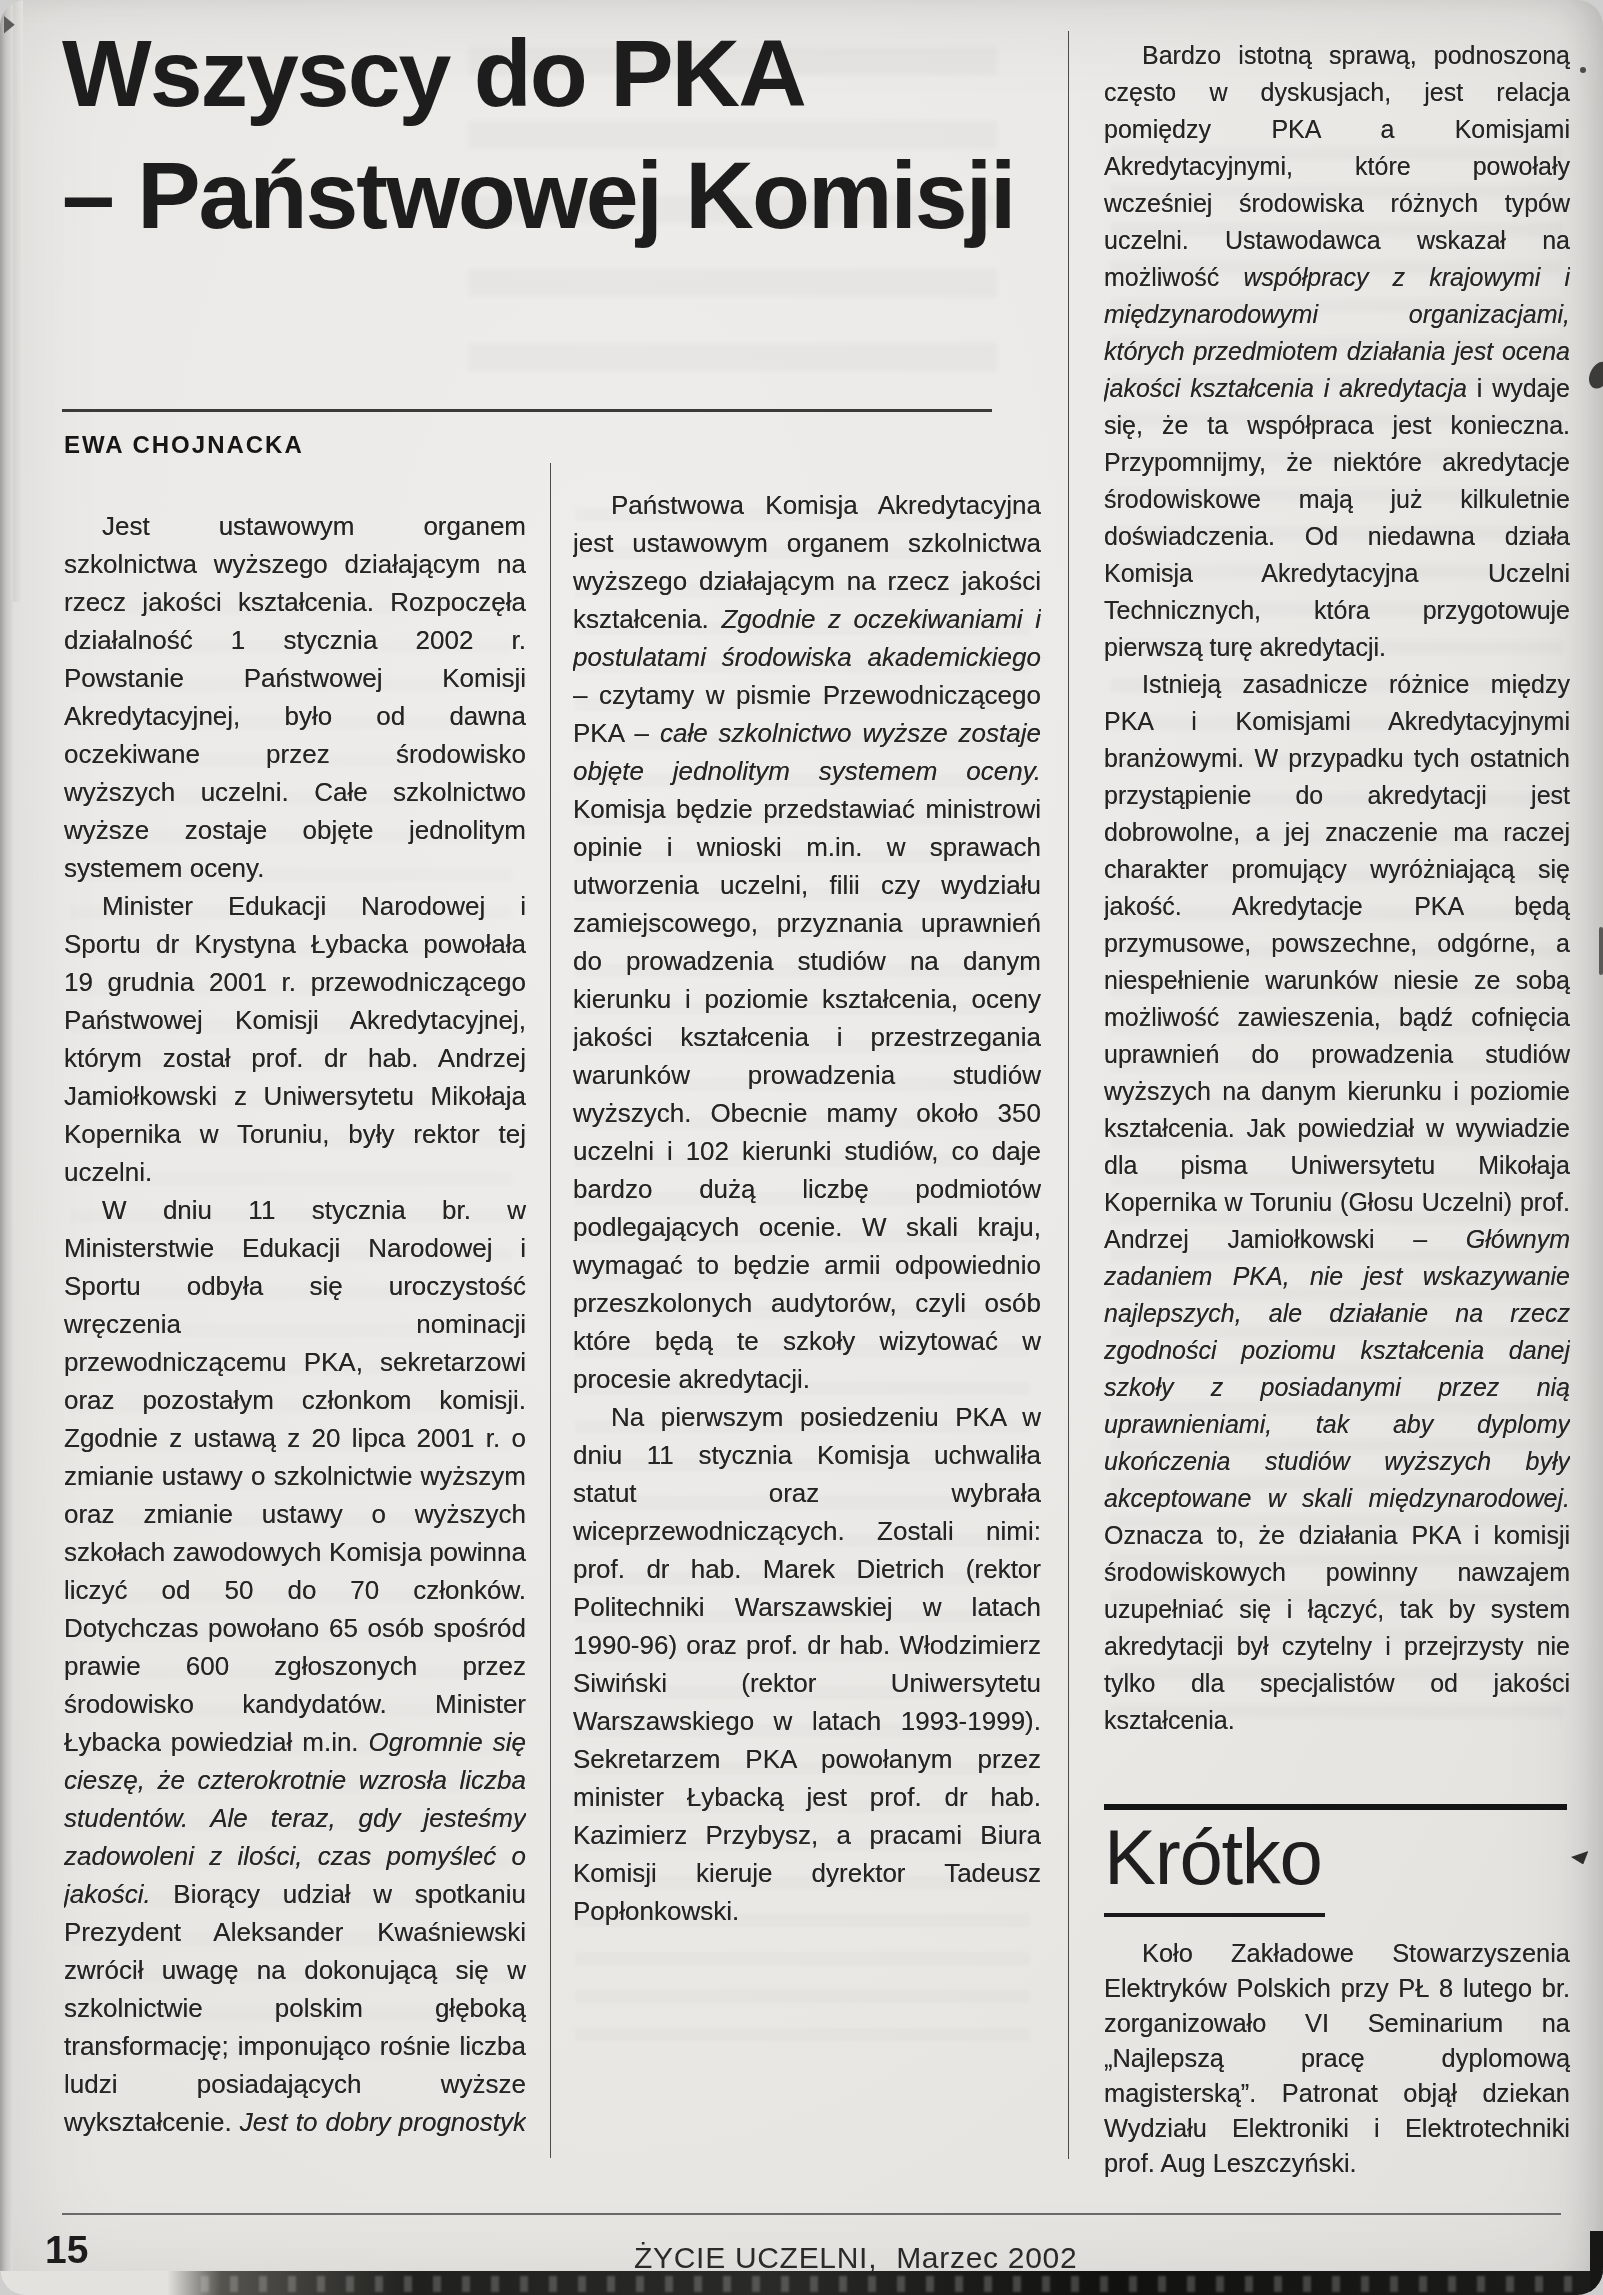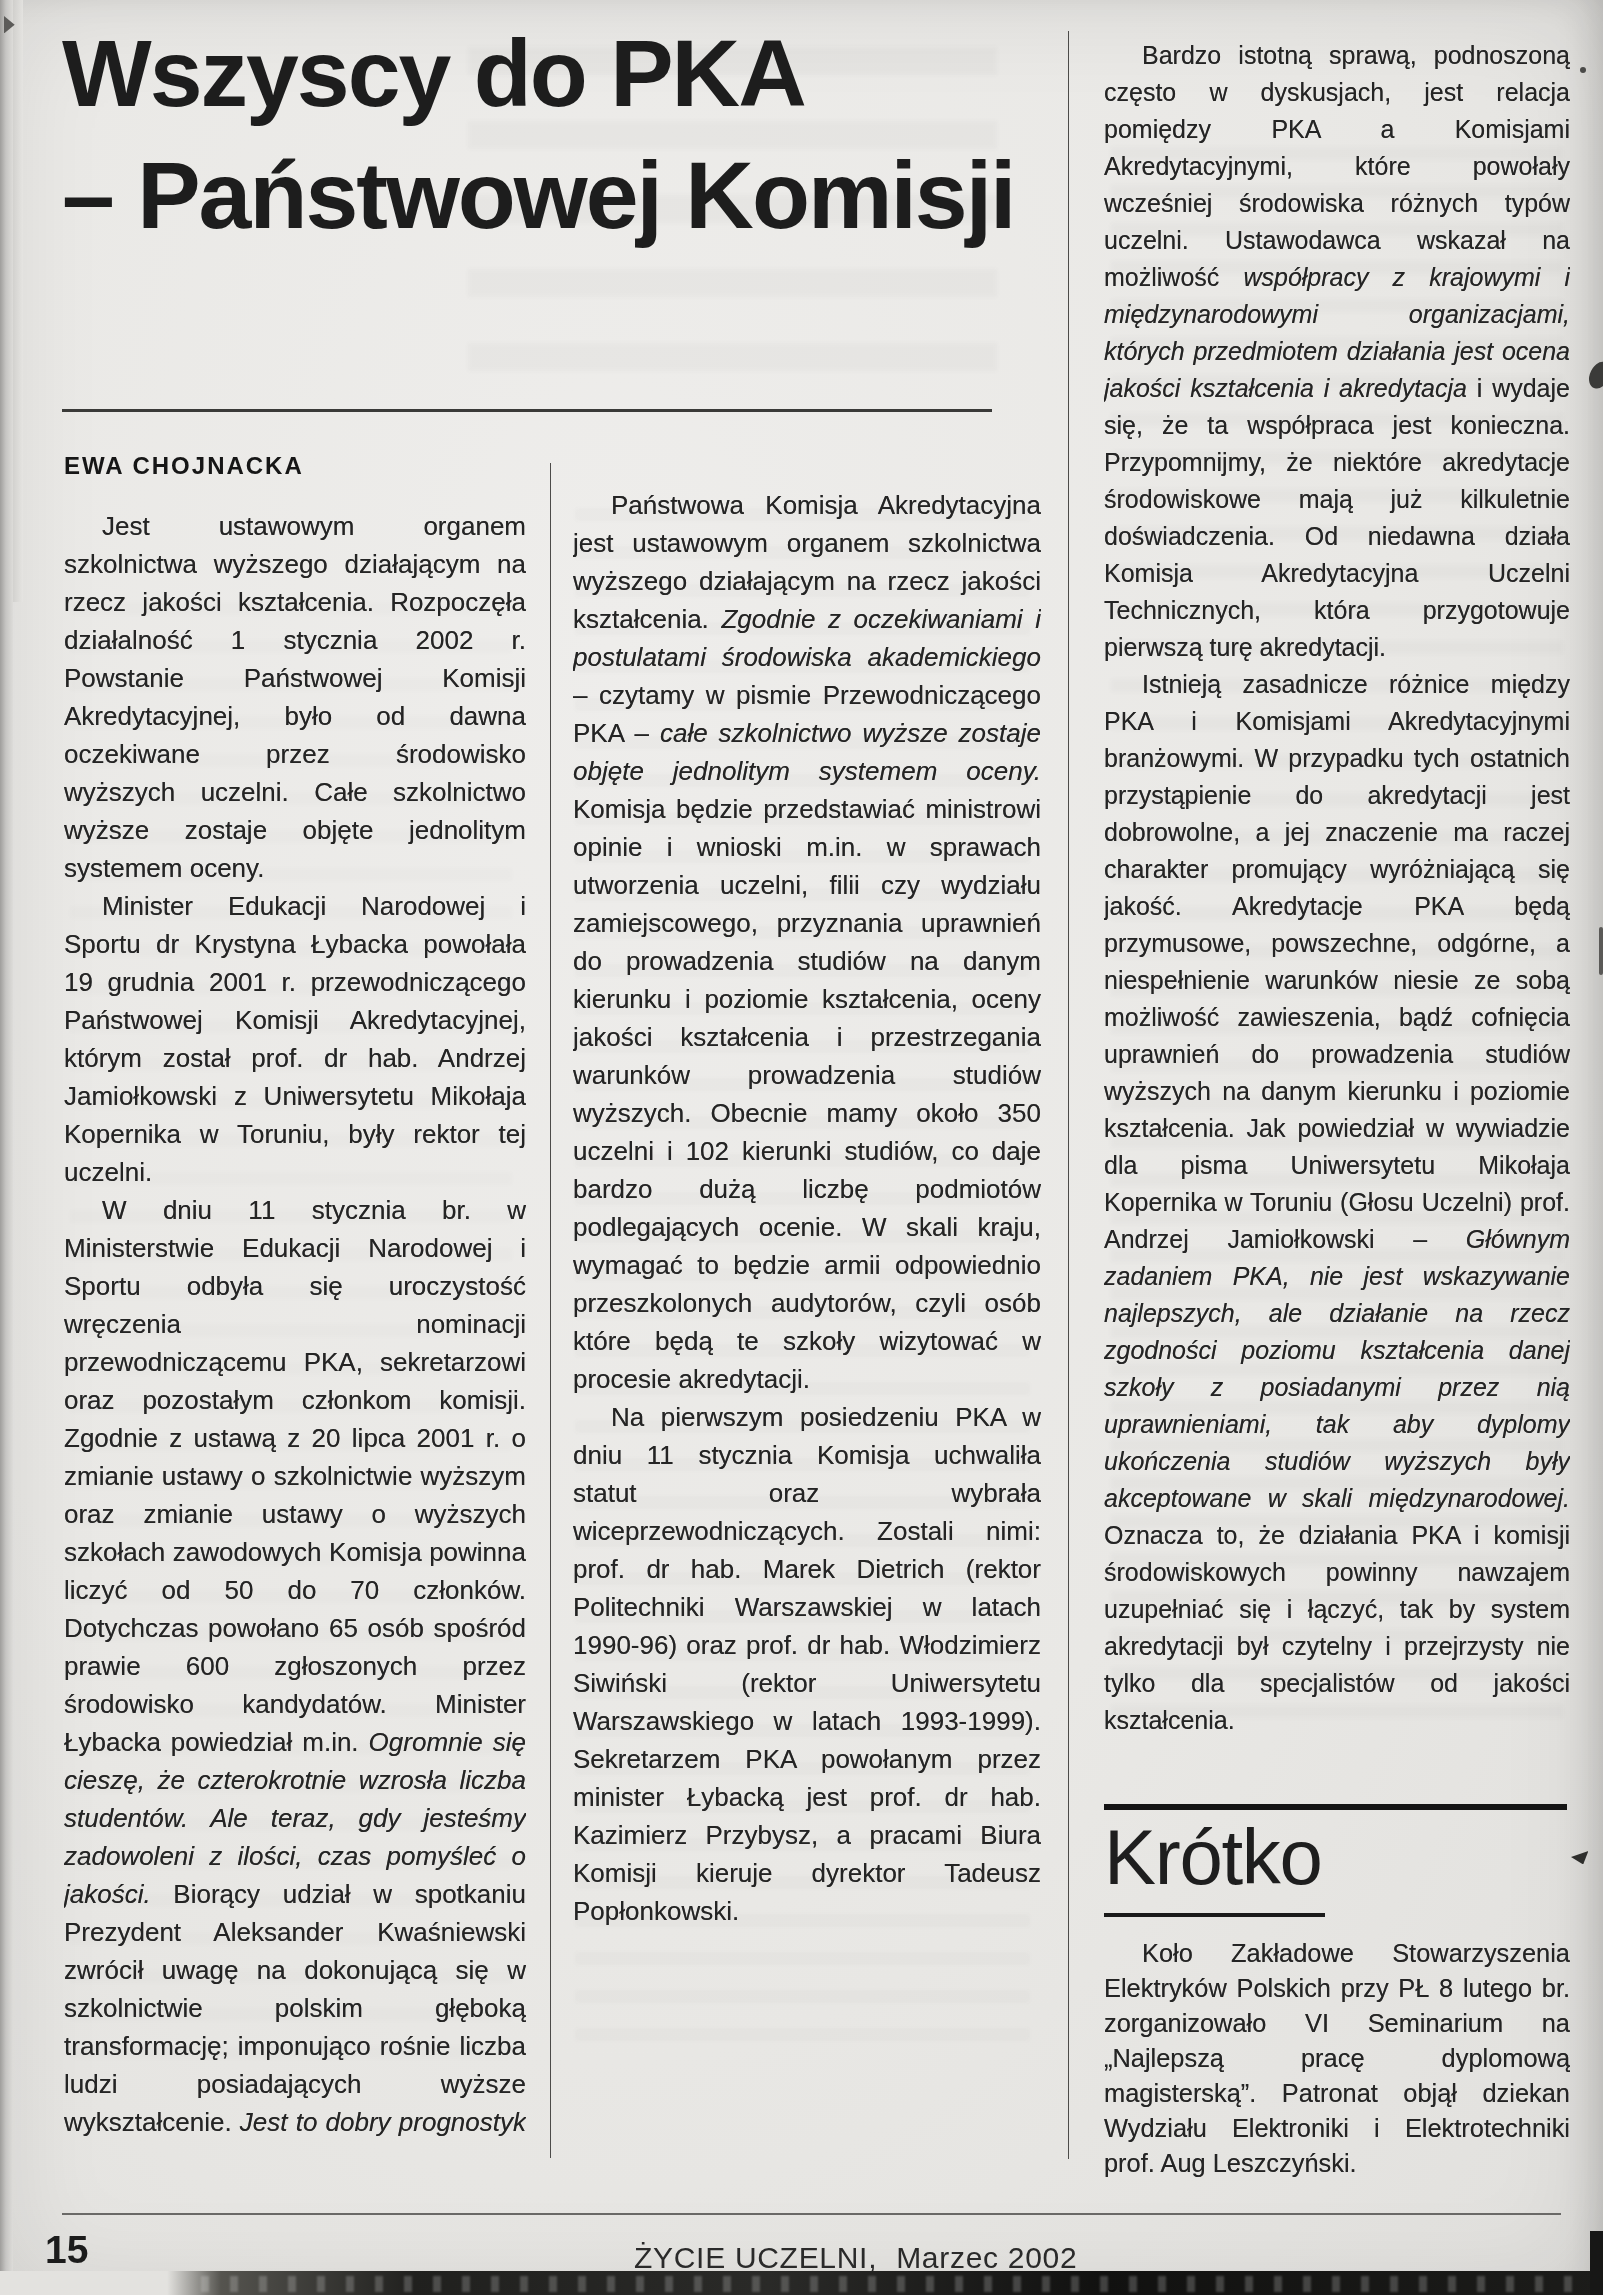--- a/index.html
+++ b/index.html
@@ -1,34 +1,35 @@
 <!DOCTYPE html>
 <html style="font-size:10.7px"><head>
 <meta charset="utf-8">
 <style>
   html,body{margin:0;padding:0;background:#cfcfcf;}
   .page{
     position:relative;width:1603px;height:2295px;overflow:hidden;
     font-family:"Liberation Sans",sans-serif;color:#222;
     background:radial-gradient(ellipse at 38% 28%, #eeedeb 0%, #e9e8e5 55%, #e1e0dd 100%);
     box-shadow:inset 0 0 107px rgba(0,0,0,.10), inset -20px 0 40px -16.7px rgba(0,0,0,.18);
+    border-radius:26px;
   }
   
   .scan-gutter{position:absolute;left:0;top:0;width:13.4px;height:2295px;
     background:linear-gradient(90deg,#9f9e9c 0%,#c6c5c3 45%,#dddcd9 100%);}
   .scan-gutter2{position:absolute;left:13.4px;top:0;width:9.4px;height:602px;
     background:linear-gradient(90deg,#cfcecb,#e6e5e2);opacity:.8;}
   .corner-mark{position:absolute;left:4px;top:16px;width:10.7px;height:17.4px;background:#5c5b59;
     clip-path:polygon(0 0,100% 50%,0 100%);}
   
   .title{position:absolute;left:62px;top:12px;width:1004px;margin:0;
     font-size:95px;line-height:122px;font-weight:bold;letter-spacing:-2px;color:#1d1d1d;}
   .tline{display:block;}
   .title-rule{position:absolute;left:62px;top:409px;width:930px;height:2.7px;background:#3a3a38;}
-  .author{position:absolute;left:64px;top:452px;font-size:24px;font-weight:bold;
+  .author{position:absolute;left:64px;top:431px;font-size:24px;font-weight:bold;
     letter-spacing:2px;color:#161616;}
   
   .col{position:absolute;overflow:hidden;text-align:justify;color:#242424;
     text-shadow:0 0 0.4px rgba(25,25,25,.55);}
   .col1{left:64px;top:507px;width:462px;height:1639px;font-size:26px;line-height:38px;}
   .col2{left:573px;top:486px;width:468px;height:1689px;font-size:26px;line-height:38px;}
   .col3{left:1104px;top:37px;width:466px;height:1753px;font-size:25px;line-height:37px;}
   .para{margin:0;}
   .para.ind{text-indent:38px;}
   .it{font-style:italic;}

